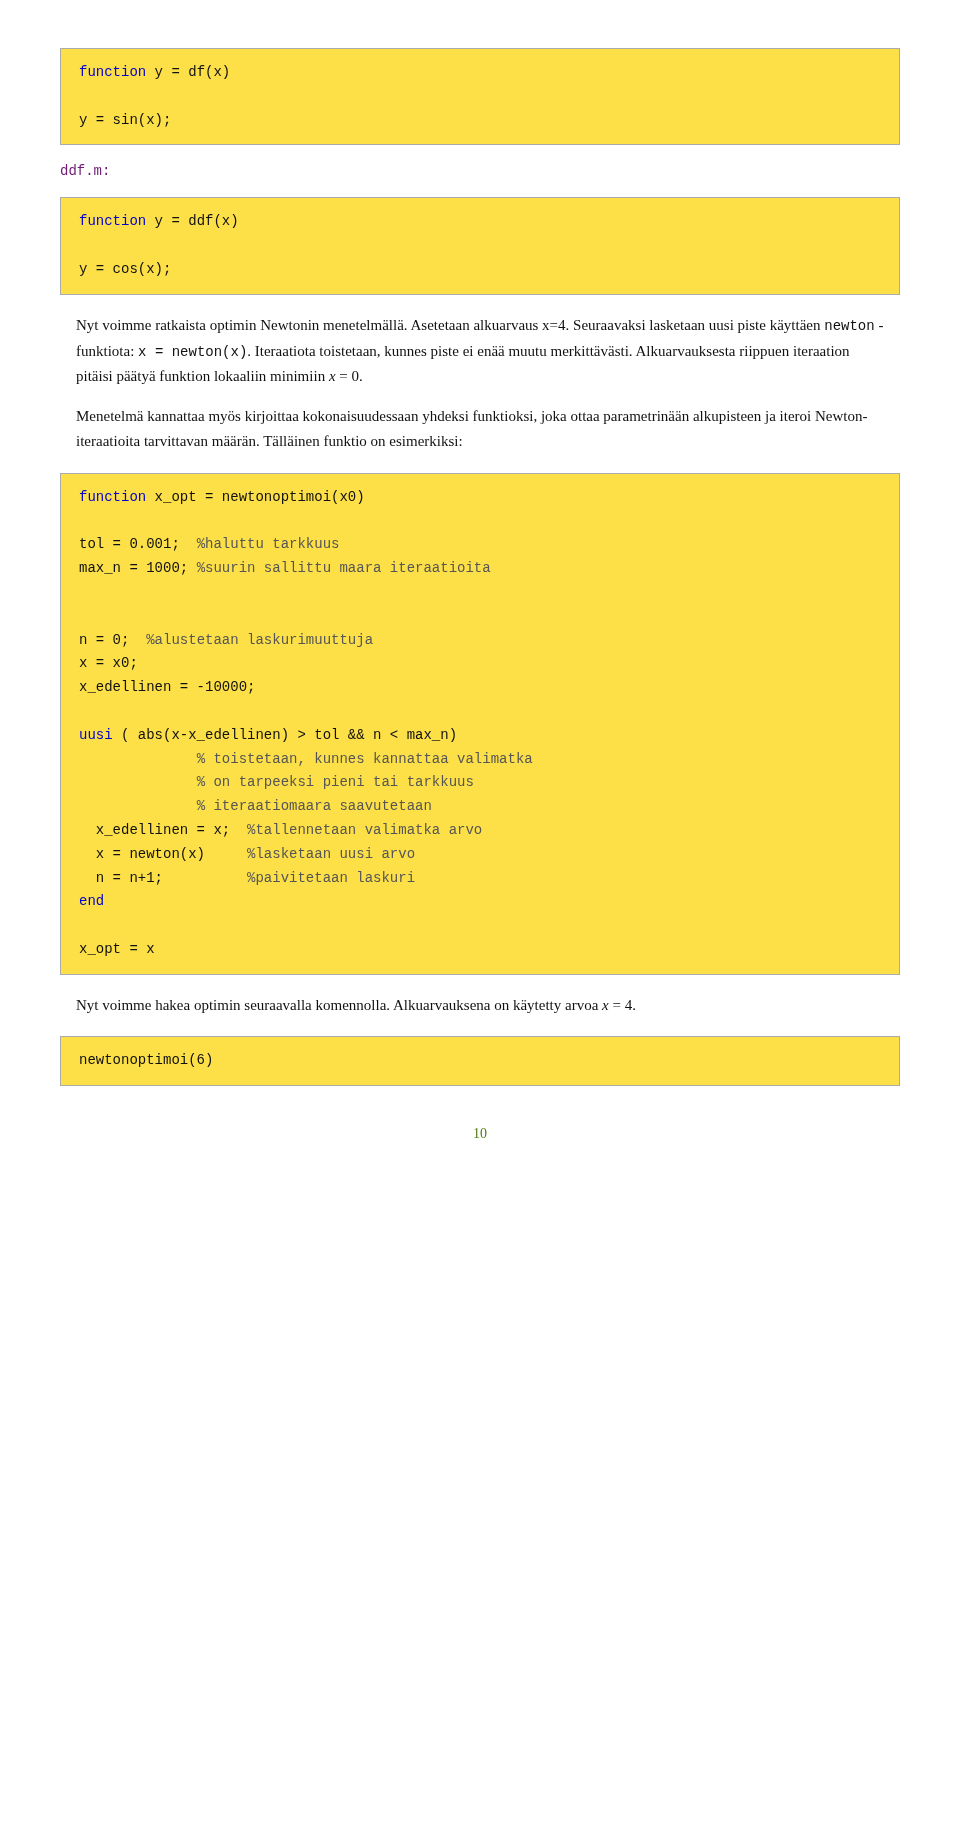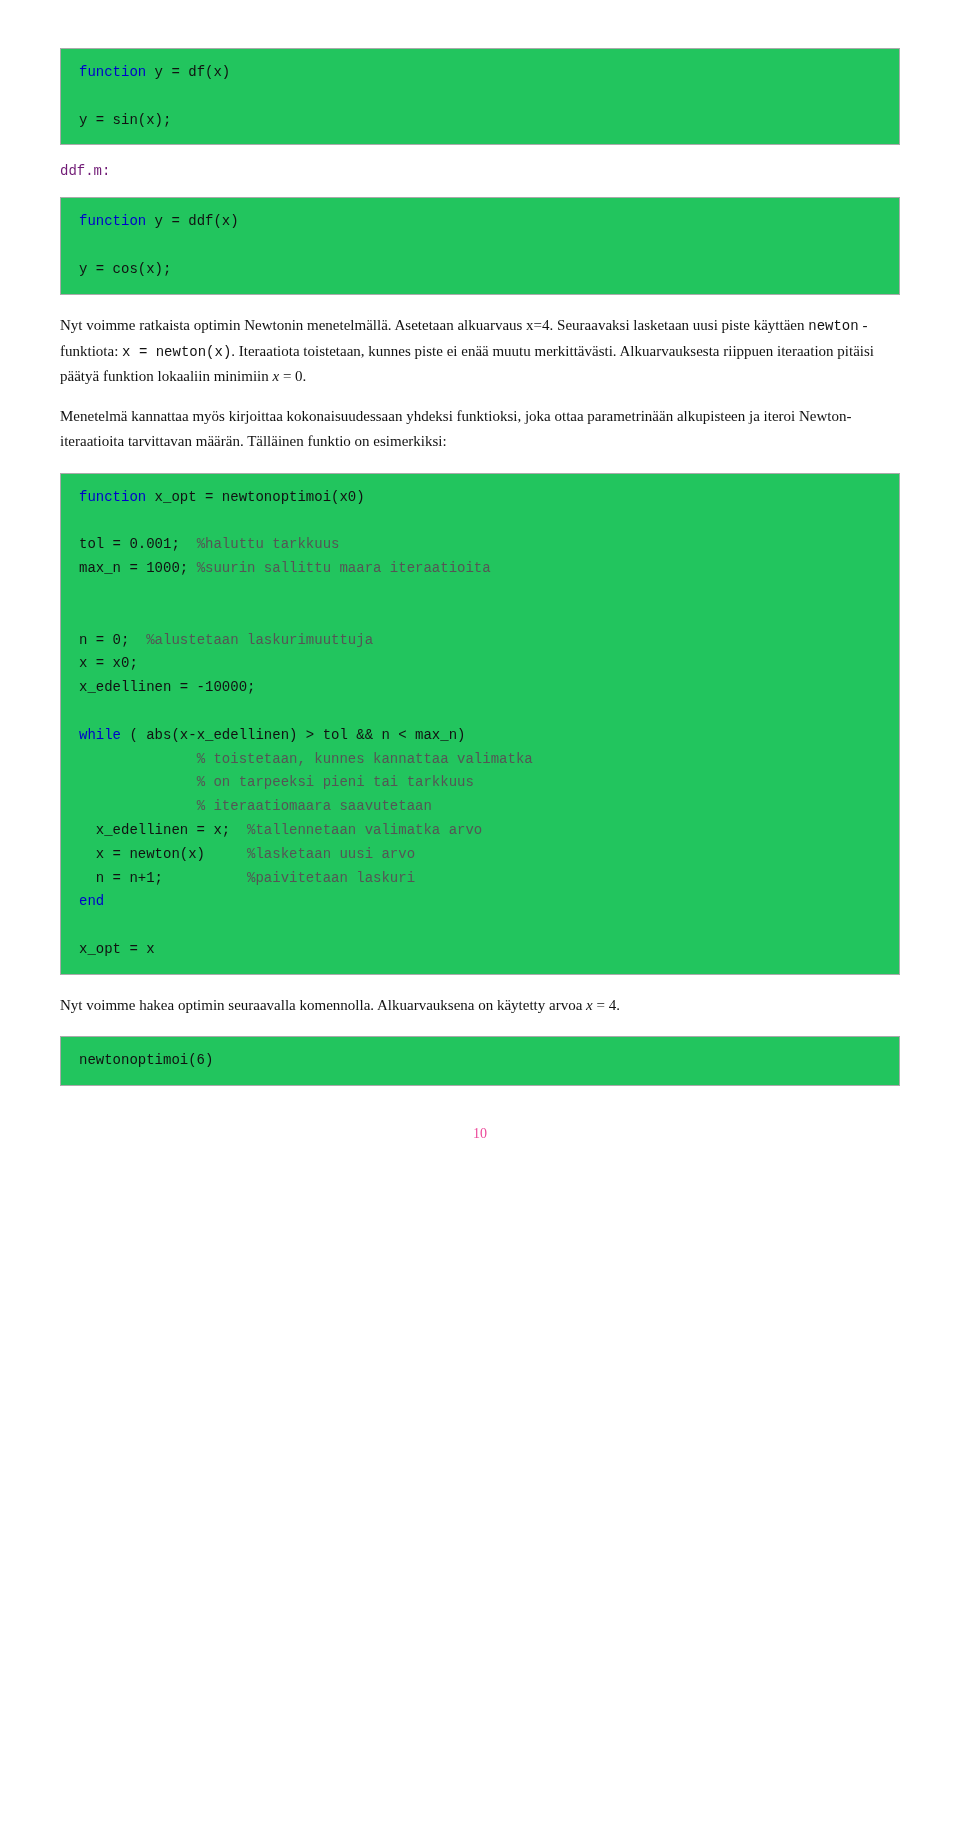--- a/index.html
+++ b/index.html
@@ -7,46 +7,46 @@
       background: #fff;
       font-family: 'Georgia', 'Times New Roman', serif;
       font-size: 15px;
       color: #111;
       width: 960px;
       min-height: 1838px;
       padding: 30px 60px 60px 60px;
     }
     .code-box {
       border: 1px solid #aaa;
-      background: #22c55e;
+      background: #fde047;
       padding: 12px 18px;
       margin: 18px 0;
       font-family: 'Courier New', Courier, monospace;
       font-size: 14px;
       line-height: 1.7;
       white-space: pre;
     }
     .kw { color: #0000cc; font-weight: normal; }
     .text-para {
-      margin: 14px 0;
+      margin: 14px 16px;
       line-height: 1.7;
       font-size: 15px;
     }
     .section-label {
       font-family: 'Courier New', Courier, monospace;
       font-size: 14px;
       margin: 10px 0 4px 0;
       color: #701a75;
     }
     .comment { color: #555; }
     .page-number {
       text-align: center;
       margin-top: 40px;
       font-size: 14px;
-      color: #ec4899;
+      color: #4d7c0f;
     }
     em { font-style: italic; }
     .inline-code {
       font-family: 'Courier New', Courier, monospace;
       font-size: 14px;
     }
   </style>
 </head>
 <body>
 
@@ -76,21 +76,21 @@
 <div class="code-box"><span class="kw">function</span> x_opt = newtonoptimoi(x0)
 
 tol = 0.001;  <span class="comment">%haluttu tarkkuus</span>
 max_n = 1000; <span class="comment">%suurin sallittu maara iteraatioita</span>
 
 
 n = 0;  <span class="comment">%alustetaan laskurimuuttuja</span>
 x = x0;
 x_edellinen = -10000;
 
-<span class="kw">while</span> ( abs(x-x_edellinen) &gt; tol &amp;&amp; n &lt; max_n)
+<span class="kw">uusi</span> ( abs(x-x_edellinen) &gt; tol &amp;&amp; n &lt; max_n)
               <span class="comment">% toistetaan, kunnes kannattaa valimatka</span>
               <span class="comment">% on tarpeeksi pieni tai tarkkuus</span>
               <span class="comment">% iteraatiomaara saavutetaan</span>
   x_edellinen = x;  <span class="comment">%tallennetaan valimatka arvo</span>
   x = newton(x)     <span class="comment">%lasketaan uusi arvo</span>
   n = n+1;          <span class="comment">%paivitetaan laskuri</span>
 <span class="kw">end</span>
 
 x_opt = x</div>
 

